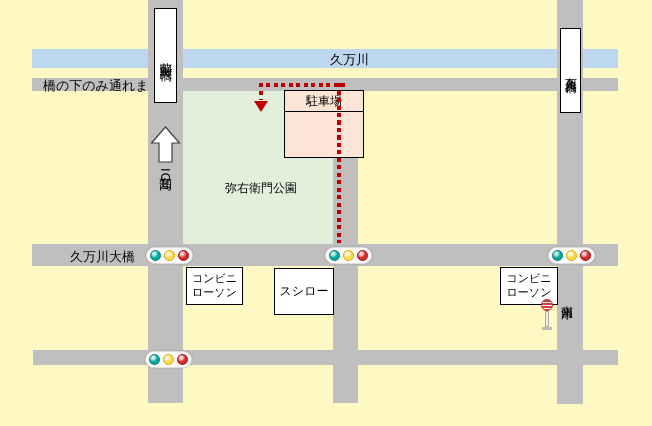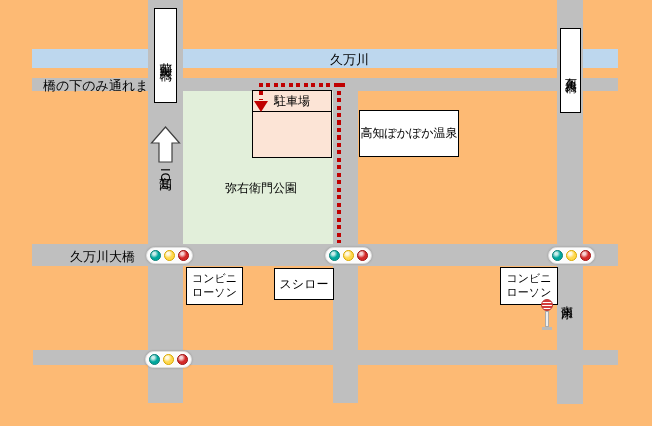--- a/index.html
+++ b/index.html
@@ -1,25 +1,25 @@
 <!DOCTYPE html>
 <html style="--road: #BFBFBF; --river: #BDD7EE; --park: #E2EFDA; --destination-fill: #FCE4D6; --route: #C00000; --light-teal: #00A79D; --light-yellow: #FFD84D; --light-red: #D42A2A;"><head>
 <meta charset="utf-8">
 <style>
   html,body{margin:0;padding:0;background:#fff;font-family:"Liberation Sans","DejaVu Sans",sans-serif;}
-  #map{position:relative;width:652px;height:426px;background:#fdba74;overflow:hidden;color:#000;}
+  #map{position:relative;width:652px;height:426px;background:#fef9c3;overflow:hidden;color:#000;}
   .abs{position:absolute;}
   .road{background:var(--road,#BFBFBF);}
   .river{background:var(--river,#BDD7EE);}
   .park{background:var(--park,#E2EFDA);}
   .box{background:#fff;border:1px solid #000;display:flex;flex-direction:column;align-items:center;justify-content:center;font-size:12px;line-height:1.25;text-align:center;box-sizing:border-box;}
   .vlabel{background:#fff;border:1px solid #000;display:flex;align-items:center;justify-content:center;box-sizing:border-box;}
   .vtext{writing-mode:vertical-rl;text-orientation:mixed;font-size:13px;letter-spacing:2px;}
   .maplabel{font-size:13px;white-space:nowrap;}
-  .dest{background:var(--destination-fill,#FCE4D6);border:1px solid #000;box-sizing:border-box;}
+  .dest{background:var(--destination-fill,#FCE4D6);border:1px solid #000;box-sizing:border-box;margin-left:32px;}
   .dest .sect1{height:20px;border-bottom:1px solid #000;display:flex;align-items:center;justify-content:center;font-size:12px;}
   .dest .sect2{height:46px;display:flex;align-items:center;justify-content:center;font-size:15px;font-weight:bold;letter-spacing:2px;}
   .route-h{height:4px;background-image:repeating-linear-gradient(90deg,var(--route,#C00000) 0 4px,transparent 4px 7.5px);}
   .route-v{width:4px;background-image:repeating-linear-gradient(180deg,var(--route,#C00000) 0 4px,transparent 4px 7.5px);}
   .route-arrow{width:0;height:0;border-left:7px solid transparent;border-right:7px solid transparent;border-top:11px solid var(--route,#C00000);}
   .tl{width:45px;height:15px;background:#fcfcfc;border:1px solid #ddd;border-radius:9px;display:flex;align-items:center;justify-content:center;gap:3px;box-shadow:0 0 2px rgba(0,0,0,.25);}
   .bulb{width:11px;height:11px;border-radius:50%;box-sizing:border-box;}
   .bulb.g{background:radial-gradient(circle at 35% 30%,rgba(255,255,255,.8) 0 15%,rgba(255,255,255,0) 50%),var(--light-teal,#00A79D);border:1px solid #0a7f78;}
   .bulb.y{background:radial-gradient(circle at 35% 30%,rgba(255,255,255,.85) 0 15%,rgba(255,255,255,0) 50%),var(--light-yellow,#FFD84D);border:1px solid #d9a800;}
   .bulb.r{background:radial-gradient(circle at 35% 30%,rgba(255,255,255,.8) 0 15%,rgba(255,255,255,0) 50%),var(--light-red,#D42A2A);border:1px solid #9e1212;}
@@ -65,28 +65,25 @@
 
   <div class="abs dest" style="left:252px;top:90px;width:80px;height:68px;">
     <div class="sect1">駐車場</div>
   </div>
 
   <div class="abs route-h" style="left:259px;top:83px;width:87px;"></div>
   <div class="abs route-v" style="left:337px;top:83px;height:160px;"></div>
   <div class="abs route-v" style="left:259px;top:91px;height:9px;"></div>
   <div class="abs route-arrow" style="left:254px;top:101px;"></div>
 
-  <div class="abs box" style="left:359px;top:110px;width:100px;height:47px;">
-    <span>高知ぽかぽか温泉</span>
-  </div>
   <div class="abs box" style="left:186px;top:267px;width:57px;height:38px;font-size:11px;">
     <span>コンビニ</span>
     <span>ローソン</span>
   </div>
-  <div class="abs box" style="left:274px;top:268px;width:60px;height:32px;">
+  <div class="abs box" style="left:274px;top:268px;width:60px;height:47px;">
     <span>スシロー</span>
   </div>
   <div class="abs box" style="left:500px;top:267px;width:58px;height:38px;font-size:11px;">
     <span>コンビニ</span>
     <span>ローソン</span>
   </div>
 
   <div class="abs busstop" style="left:541px;top:299px;">
     <div class="sign"></div>
     <div class="pole"></div>

